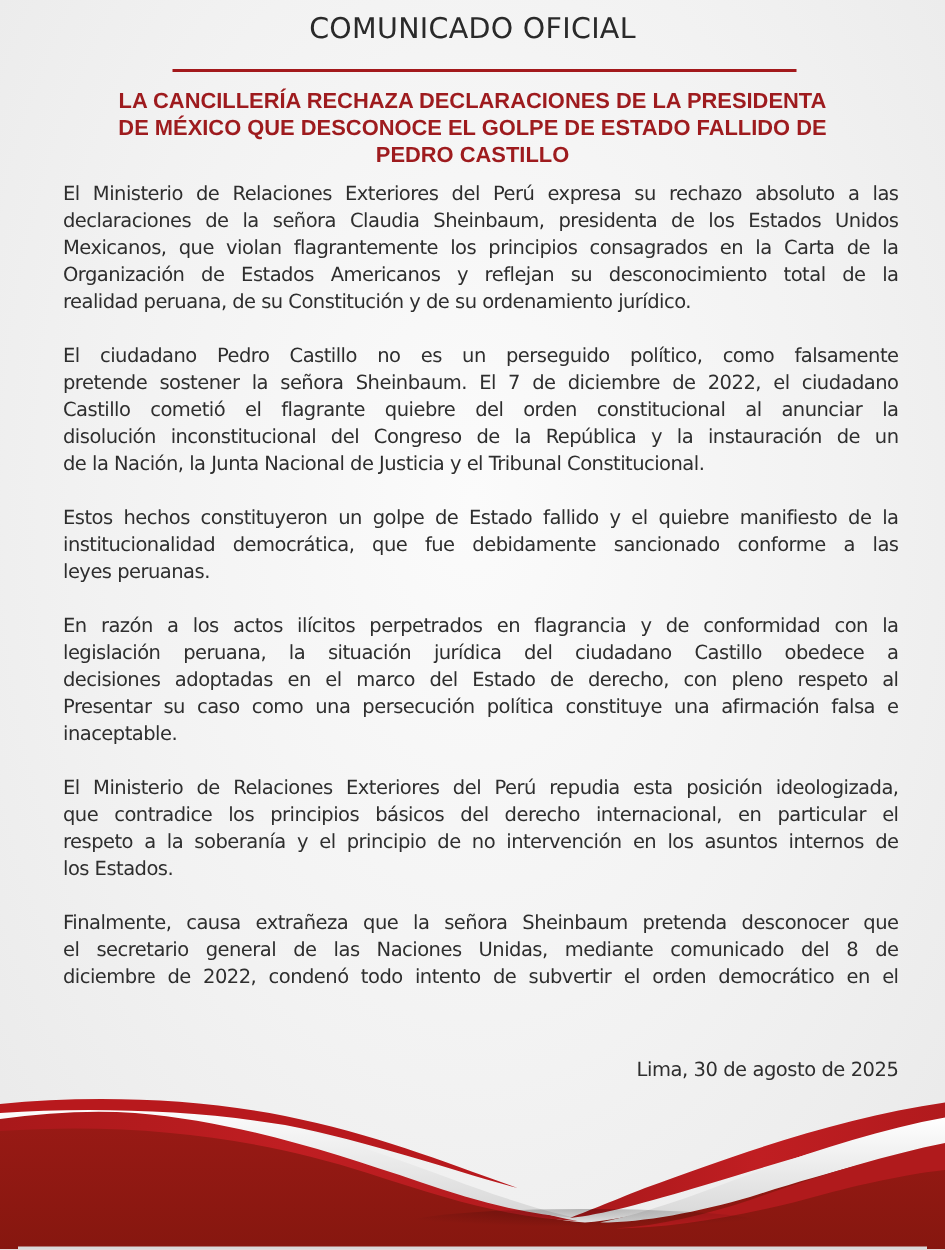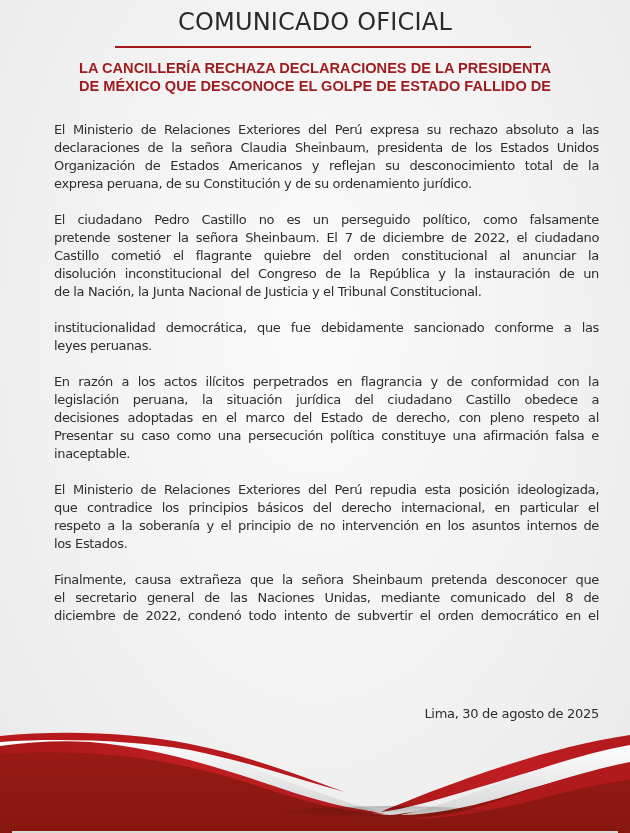--- a/index.html
+++ b/index.html
@@ -8,21 +8,21 @@
       background: radial-gradient(ellipse at 50% 40%, #fbfbfb 0%, #f2f2f2 55%, #e9e9e9 100%);
       font-family: "Liberation Sans", "DejaVu Sans", sans-serif;
       color: #2b2b2b;
     }
     .page { position: absolute; left: 0; top: 0; width: 630px; height: 833px; }
 
     .title {
       position: absolute; left: 0; right: 0; top: 8px;
       text-align: center;
       font-family: "DejaVu Sans", sans-serif;
-      font-size: 24px; font-weight: normal; letter-spacing: 0.2px;
+      font-size: 19px; font-weight: normal; letter-spacing: 0.2px;
       color: #2a2a2a;
     }
     .title-rule {
       position: absolute; left: 115px; width: 416px; top: 46px; height: 2px;
       background: #a3191c;
     }
     .headline {
       position: absolute; left: 60px; right: 60px; top: 59px;
       text-align: center;
       font-family: "Liberation Sans", sans-serif;
@@ -30,21 +30,21 @@
       color: #9e1b1e;
     }
     .headline span { display: block; }
 
     .body {
       position: absolute; left: 42px; width: 557px; top: 121px;
       font-family: "DejaVu Sans", sans-serif;
       font-size: 13px; line-height: 18px; color: #2e2e2e;
       letter-spacing: -0.35px;
     }
-    .para { margin: 0 0 18px 12px; text-align: justify; text-align-last: left; }
+    .para { margin: 0 0 18px 0; text-align: justify; text-align-last: left; }
     .para .line { display: block; text-align: justify; text-align-last: justify; white-space: nowrap; }
     .para .line.last { text-align-last: left; }
 
     .dateline {
       position: absolute; right: 31px; top: 706px;
       font-family: "DejaVu Sans", sans-serif;
       font-size: 13px; letter-spacing: -0.3px; color: #2e2e2e;
     }
 
     .ribbon { position: absolute; left: 0; top: 720px; width: 630px; height: 113px; }
@@ -57,37 +57,40 @@
 <body>
 
 <div class="page">
 
   <div class="title">COMUNICADO OFICIAL</div>
   <div class="title-rule"></div>
 
   <div class="headline">
     <span>LA CANCILLERÍA RECHAZA DECLARACIONES DE LA PRESIDENTA</span>
     <span>DE MÉXICO QUE DESCONOCE EL GOLPE DE ESTADO FALLIDO DE</span>
+    <span>PEDRO CASTILLO</span>
   </div>
 
   <div class="body">
     <p class="para">
       <span class="line">El Ministerio de Relaciones Exteriores del Perú expresa su rechazo absoluto a las</span>
       <span class="line">declaraciones de la señora Claudia Sheinbaum, presidenta de los Estados Unidos</span>
+      <span class="line">Mexicanos, que violan flagrantemente los principios consagrados en la Carta de la</span>
       <span class="line">Organización de Estados Americanos y reflejan su desconocimiento total de la</span>
-      <span class="line last">expresa peruana, de su Constitución y de su ordenamiento jurídico.</span>
+      <span class="line last">realidad peruana, de su Constitución y de su ordenamiento jurídico.</span>
     </p>
     <p class="para">
       <span class="line">El ciudadano Pedro Castillo no es un perseguido político, como falsamente</span>
       <span class="line">pretende sostener la señora Sheinbaum. El 7 de diciembre de 2022, el ciudadano</span>
       <span class="line">Castillo cometió el flagrante quiebre del orden constitucional al anunciar la</span>
       <span class="line">disolución inconstitucional del Congreso de la República y la instauración de un</span>
       <span class="line last">de la Nación, la Junta Nacional de Justicia y el Tribunal Constitucional.</span>
     </p>
     <p class="para">
+      <span class="line">Estos hechos constituyeron un golpe de Estado fallido y el quiebre manifiesto de la</span>
       <span class="line">institucionalidad democrática, que fue debidamente sancionado conforme a las</span>
       <span class="line last">leyes peruanas.</span>
     </p>
     <p class="para">
       <span class="line">En razón a los actos ilícitos perpetrados en flagrancia y de conformidad con la</span>
       <span class="line">legislación peruana, la situación jurídica del ciudadano Castillo obedece a</span>
       <span class="line">decisiones adoptadas en el marco del Estado de derecho, con pleno respeto al</span>
       <span class="line">Presentar su caso como una persecución política constituye una afirmación falsa e</span>
       <span class="line last">inaceptable.</span>
     </p>

